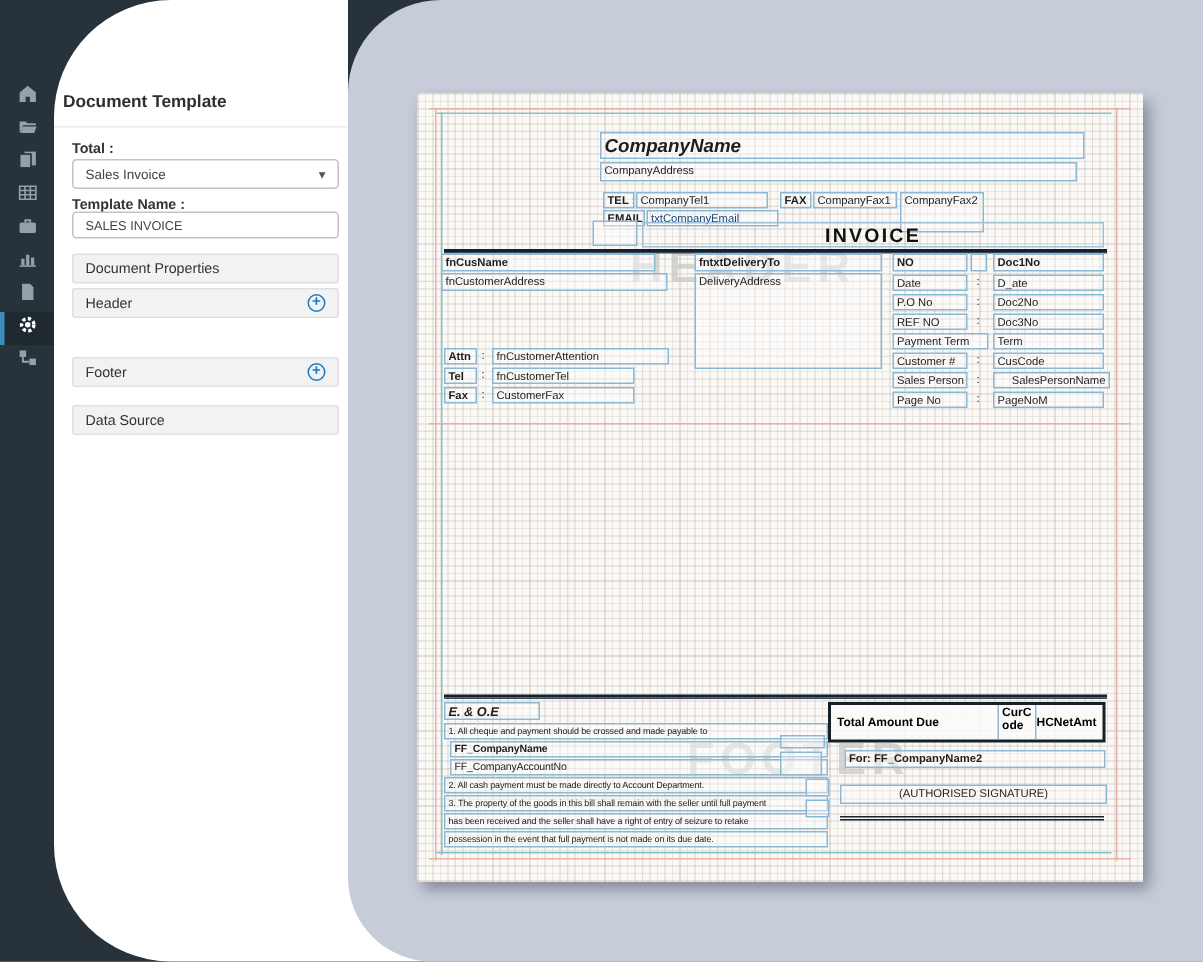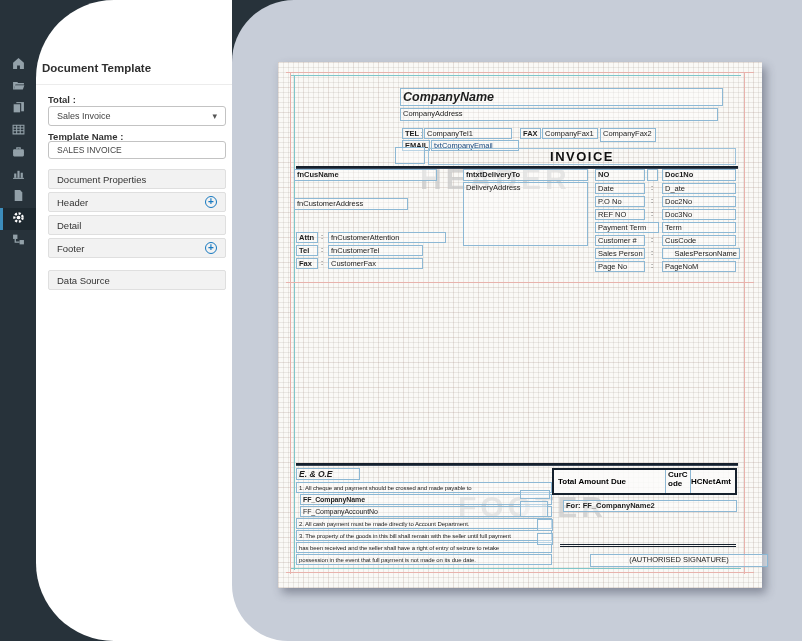--- a/index.html
+++ b/index.html
@@ -110,31 +110,31 @@
     <div class="wm" style="left:142px; top:100px;">HEADER</div>
     <div class="wm" style="left:180px; top:428px;">FOOTER</div>
 
 
     <div class="fb" style="left:122px; top:46px; width:318px; height:13px;">CompanyAddress</div>
     <div class="fb b i" style="left:122px; top:26px; width:323px; height:18px; font-size:12.5px; line-height:16px;">CompanyName</div>
     <div class="fb b" style="left:124px; top:66px; width:21px; height:11px;">TEL :</div>
     <div class="fb" style="left:146px; top:66px; width:88px; height:11px;">CompanyTel1</div>
     <div class="fb b" style="left:242px; top:66px; width:21px; height:11px;">FAX :</div>
     <div class="fb" style="left:264px; top:66px; width:56px; height:11px;">CompanyFax1</div>
-    <div class="fb" style="left:322px; top:66px; width:56px; height:14px;">CompanyFax2</div>
+    <div class="fb" style="left:322px; top:66px; width:56px; height:27px;">CompanyFax2</div>
     <div class="fb b" style="left:124px; top:78px; width:28px; height:11px;">EMAIL :</div>
     <div class="fb" style="left:153px; top:78px; width:88px; height:11px; color:#15457c;">txtCompanyEmail</div>
     <div class="fb" style="left:117px; top:85px; width:30px; height:17px;"></div>
 
     <div class="inv-title" style="left:150px; top:86px; width:308px; height:17px;">INVOICE</div>
 
     <div class="hline" style="left:18px; top:104px; width:442px;"></div>
 
     <div class="fb b" style="left:16px; top:107px; width:143px; height:12px;">fnCusName</div>
-    <div class="fb" style="left:16px; top:120px; width:114px; height:12px;margin-top:16px;">fnCustomerAddress</div>
+    <div class="fb" style="left:16px; top:120px; width:151px; height:12px;">fnCustomerAddress</div>
     <div class="fb b" style="left:185px; top:107px; width:125px; height:12px;">fntxtDeliveryTo</div>
     <div class="fb" style="left:185px; top:120px; width:125px; height:64px;">DeliveryAddress</div>
 
     <div class="fb b" style="left:18px; top:170px; width:22px; height:11px;">Attn</div>
     <div class="colon" style="left:43px; top:170px;">:</div>
     <div class="fb" style="left:50px; top:170px; width:118px; height:11px;">fnCustomerAttention</div>
     <div class="fb b" style="left:18px; top:183px; width:22px; height:11px;">Tel</div>
     <div class="colon" style="left:43px; top:183px;">:</div>
     <div class="fb" style="left:50px; top:183px; width:95px; height:11px;">fnCustomerTel</div>
     <div class="fb b" style="left:18px; top:196px; width:22px; height:11px;">Fax</div>
@@ -193,21 +193,21 @@
       <div class="cell" style="width:28px; border-left:1px solid #8db8d4; border-right:1px solid #8db8d4; flex-direction:column; align-items:flex-start; justify-content:flex-start; font-weight:bold; line-height:9px; padding-left:2px;margin-left:32px;">
           <span>CurC</span>
           <span>ode</span>
         </div>
       <div class="cell" style="flex:1; justify-content:flex-end; padding-right:4px; font-weight:bold;">HCNetAmt</div>
     </div>
 
     <div class="fb b" style="left:285px; top:438px; width:174px; height:12px;">For: FF_CompanyName2</div>
 
     <div class="abs" style="left:282px; top:482px; width:176px; height:3px; border-top:1px solid #15202c; border-bottom:1px solid #15202c; z-index:2;"></div>
-    <div class="fb" style="left:282px; top:492px; width:178px; height:13px; text-align:center;margin-left:30px;">(AUTHORISED SIGNATURE)</div>
+    <div class="fb" style="left:282px; top:461px; width:178px; height:13px; text-align:center;">(AUTHORISED SIGNATURE)</div>
   </div>
 </div>
 
 <div id="iconbar">
   <div class="ic-item">
     <span><svg viewBox="0 0 12 12">
           <path d="M6 1L11 5.2V11H7.3V7.8H4.7V11H1V5.2Z"></path>
         </svg></span>
   </div>
   <div class="ic-item">
@@ -277,23 +277,20 @@
     <span>SALES INVOICE</span>
   </div>
 
   <div class="acc-btn" style="top:169px;">
     <span>Document Properties</span>
   </div>
   <div class="acc-btn" style="top:192px;">
     <span>Header</span>
     <span class="plus">+</span>
   </div>
-  <div class="acc-btn" style="top:215px;">
-    <span>Detail</span>
-  </div>
   <div class="acc-btn" style="top:238px;">
     <span>Footer</span>
     <span class="plus">+</span>
   </div>
   <div class="acc-btn" style="top:270px;">
     <span>Data Source</span>
   </div>
 </div>
 
 </body></html>

